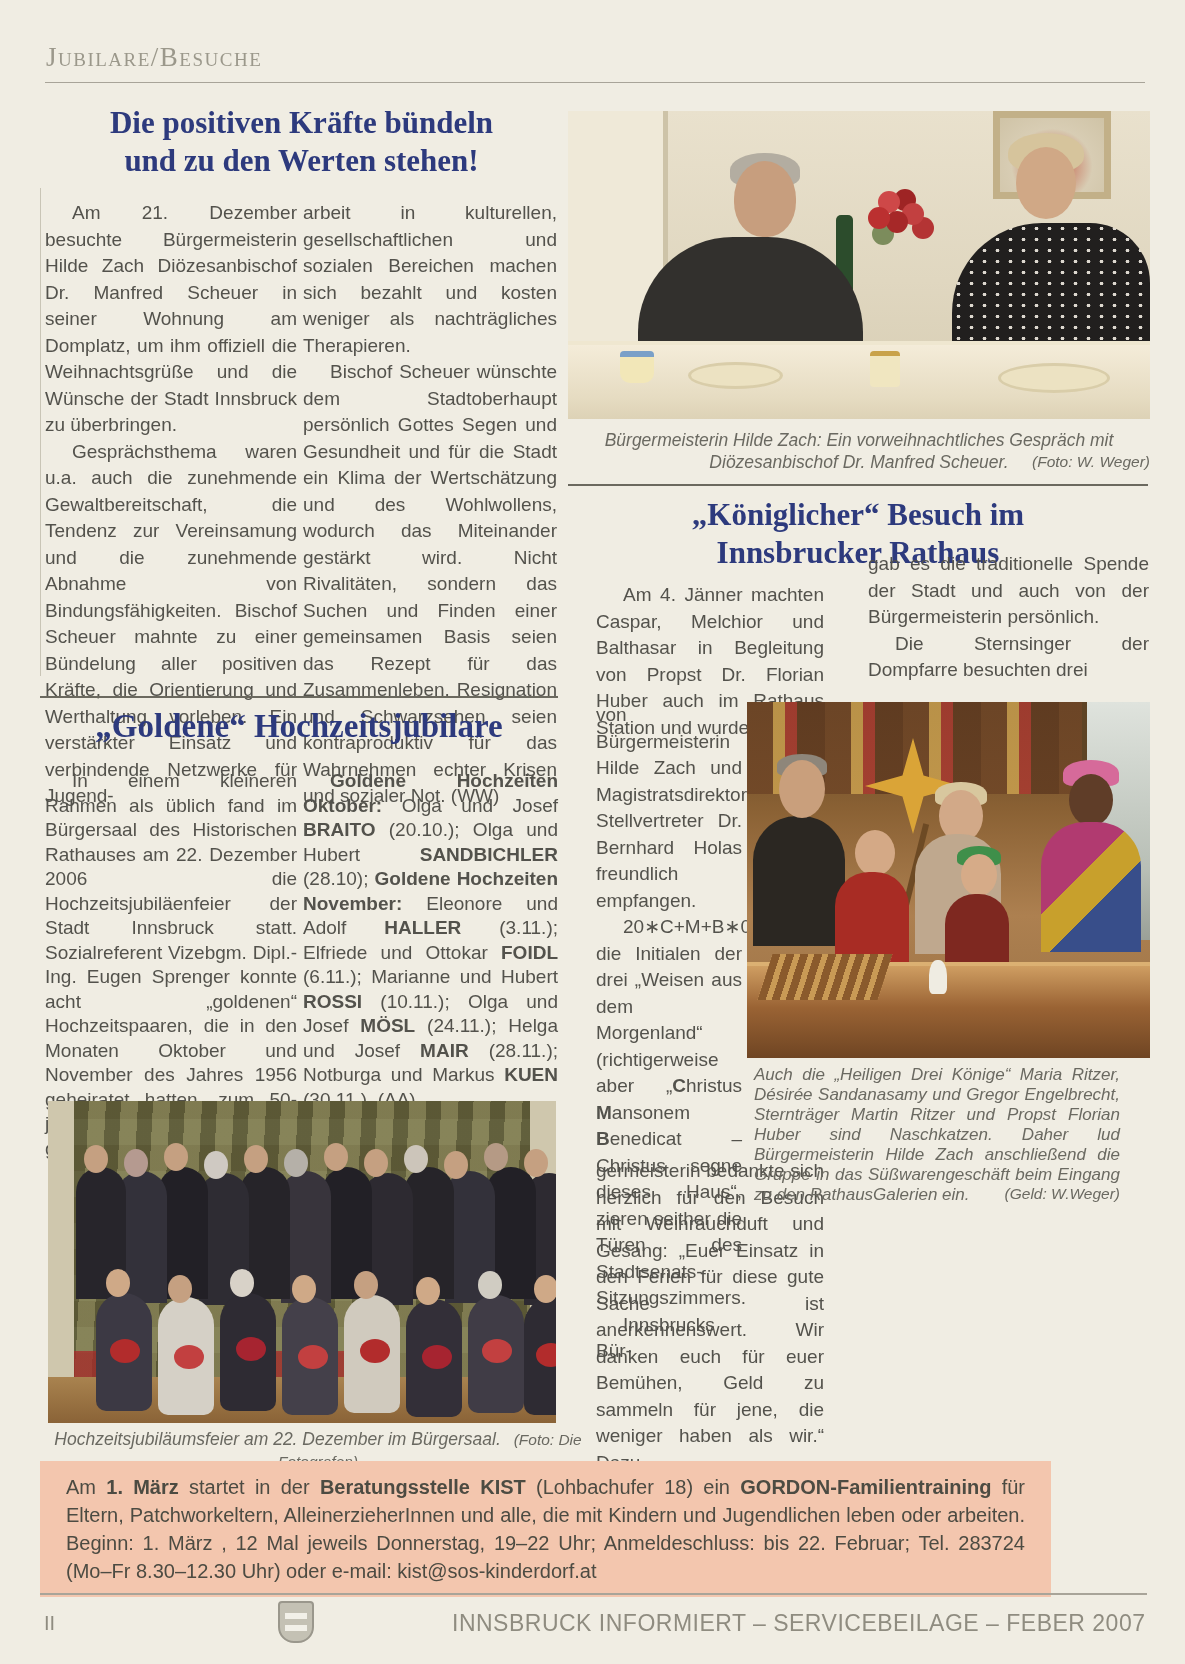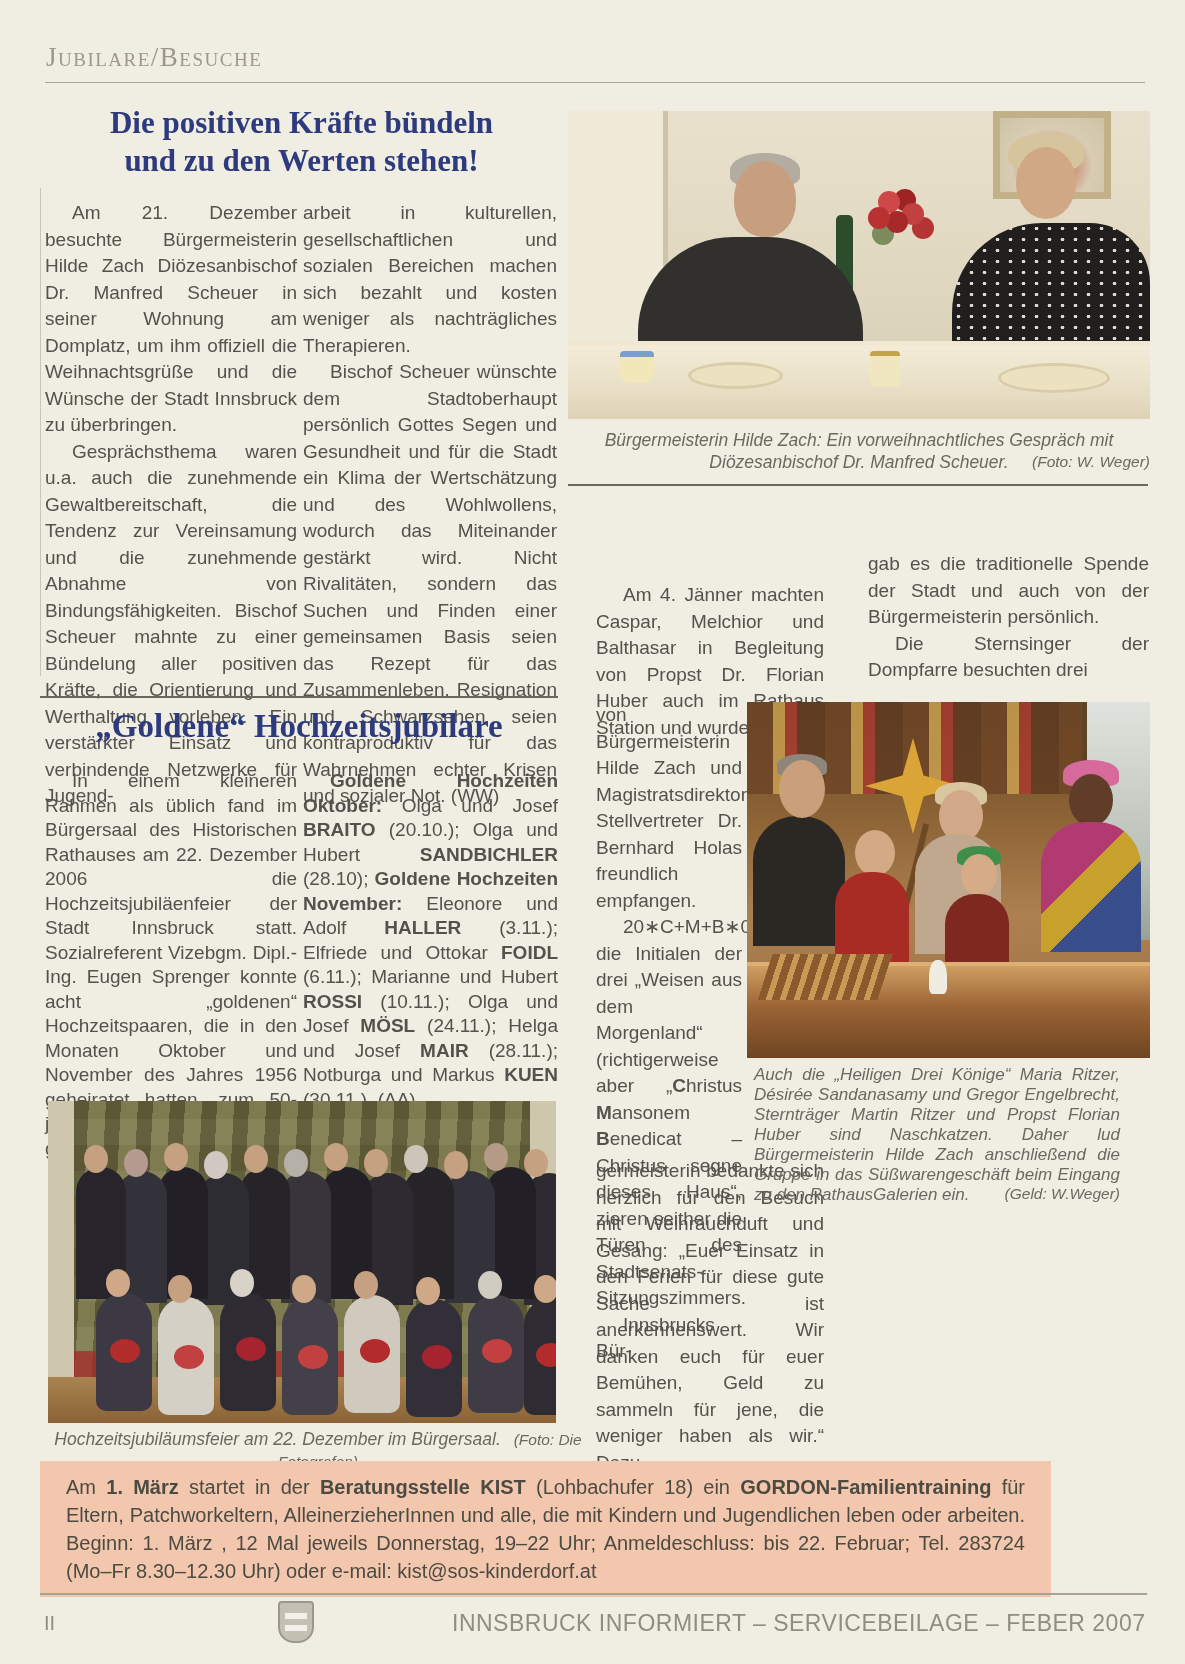--- a/index.html
+++ b/index.html
@@ -139,20 +139,24 @@
     <div class="p1-plate2"></div>
     <div class="p1-cup1"></div>
     <div class="p1-cup2"></div>
   </div>
   <div class="abs cap" style="left:568px;top:414px;width:582px">
     <span>Bürgermeisterin Hilde Zach: Ein vorweihnachtliches Gespräch mit Diözesanbischof Dr. Manfred Scheuer.</span>
     <span class="credit credit-abs">(Foto: W. Weger)</span>
   </div>
 
   <div class="abs rule-dark" style="left:568px;top:468px;width:580px"></div>
+  <div class="abs title t-big" style="left:568px;top:480px;width:580px">
+    <div>„Königlicher“ Besuch im</div>
+    <div>Innsbrucker Rathaus</div>
+  </div>
   <div class="abs bodytext" style="left:596px;top:566px;width:228px">
       <p>Am 4. Jänner machten Caspar, Melchior und Balthasar in Begleitung von Propst Dr. Florian Huber auch im Rathaus Station und wurden dort</p>
     </div>
   <div class="abs bodytext" style="left:596px;top:686px;width:146px">
       <p class="noind">von Bürgermeisterin Hilde Zach und Magistratsdirektor-Stellvertreter Dr. Bernhard Holas freundlich empfangen.</p>
       <p><span>20∗C+M+B∗07, die Initialen der drei „Weisen aus dem Morgenland“ (richtigerweise aber „</span><span class="b">C</span><span>hristus </span><span class="b">M</span><span>ansonem </span><span class="b">B</span><span>enedicat – Christus segne dieses Haus“, zieren seither die Türen des Stadtsenats-Sitzungszimmers.</span></p>
       <p>Innsbrucks Bür-</p>
     </div>
   <div class="abs bodytext" style="left:596px;top:1142px;width:228px">
       <p class="noind">germeisterin bedankte sich herzlich für den Besuch mit Weihrauchduft und Gesang: „Euer Einsatz in den Ferien für diese gute Sache ist anerkennenswert. Wir danken euch für euer Bemühen, Geld zu sammeln für jene, die weniger haben als wir.“ Dazu</p>

